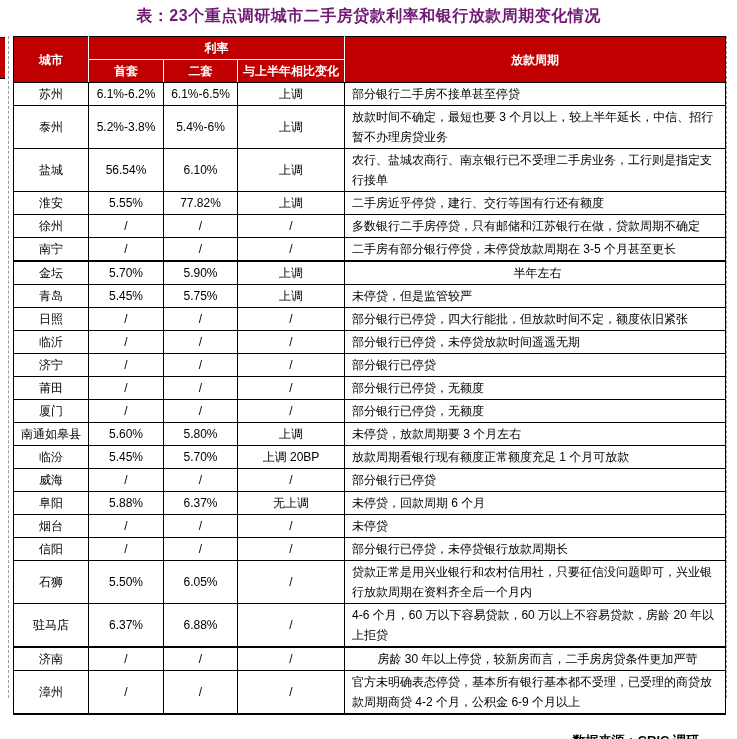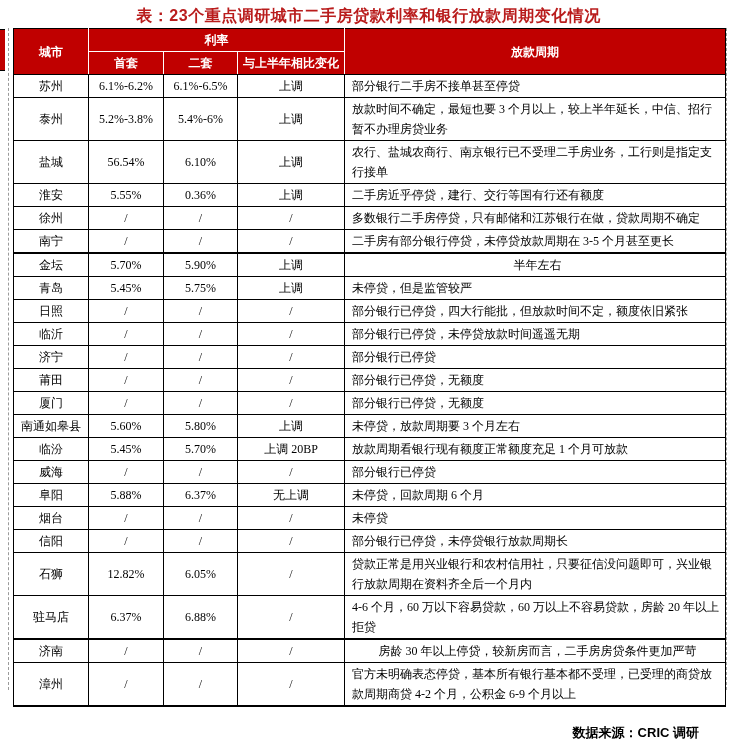--- a/index.html
+++ b/index.html
@@ -10,24 +10,24 @@
     position: relative;
     overflow: hidden;
     font-family: "Liberation Sans", sans-serif;
     color: #000;
   }
   .title {
     margin-top: 6px;
     text-align: center;
     font-size: 16px;
     font-weight: bold;
-    color: #b91c1c;
+    color: #701a75;
     letter-spacing: 0.5px;
   }
-  .table-zone { position: relative; margin-top: 1px; font-family: Liberation Serif, serif; }
+  .table-zone { position: relative; margin-top: 9px; }
   
   .dash-line {
     position: absolute; top: 0; width: 0; height: 662px;
     border-left: 1px dashed #9a9a9a;
   }
   .dash-left  { left: 8px; }
   .dash-right { left: 726px; }
   
   .edge-sliver {
     position: absolute; left: 0; top: 1px; width: 5px; height: 42px;
@@ -127,21 +127,21 @@
         <tr>
           <td>盐城</td>
           <td>56.54%</td>
           <td>6.10%</td>
           <td>上调</td>
           <td class="cycle">农行、盐城农商行、南京银行已不受理二手房业务，工行则是指定支行接单</td>
         </tr>
         <tr>
           <td>淮安</td>
           <td>5.55%</td>
-          <td>0.36%</td>
+          <td>77.82%</td>
           <td>上调</td>
           <td class="cycle">二手房近乎停贷，建行、交行等国有行还有额度</td>
         </tr>
         <tr>
           <td>徐州</td>
           <td>/</td>
           <td>/</td>
           <td>/</td>
           <td class="cycle">多数银行二手房停贷，只有邮储和江苏银行在做，贷款周期不确定</td>
         </tr>
@@ -238,21 +238,21 @@
         </tr>
         <tr>
           <td>信阳</td>
           <td>/</td>
           <td>/</td>
           <td>/</td>
           <td class="cycle">部分银行已停贷，未停贷银行放款周期长</td>
         </tr>
         <tr>
           <td>石狮</td>
-          <td>12.82%</td>
+          <td>5.50%</td>
           <td>6.05%</td>
           <td>/</td>
           <td class="cycle">贷款正常是用兴业银行和农村信用社，只要征信没问题即可，兴业银行放款周期在资料齐全后一个月内</td>
         </tr>
         <tr>
           <td>驻马店</td>
           <td>6.37%</td>
           <td>6.88%</td>
           <td>/</td>
           <td class="cycle">4-6 个月，60 万以下容易贷款，60 万以上不容易贷款，房龄 20 年以上拒贷</td>

